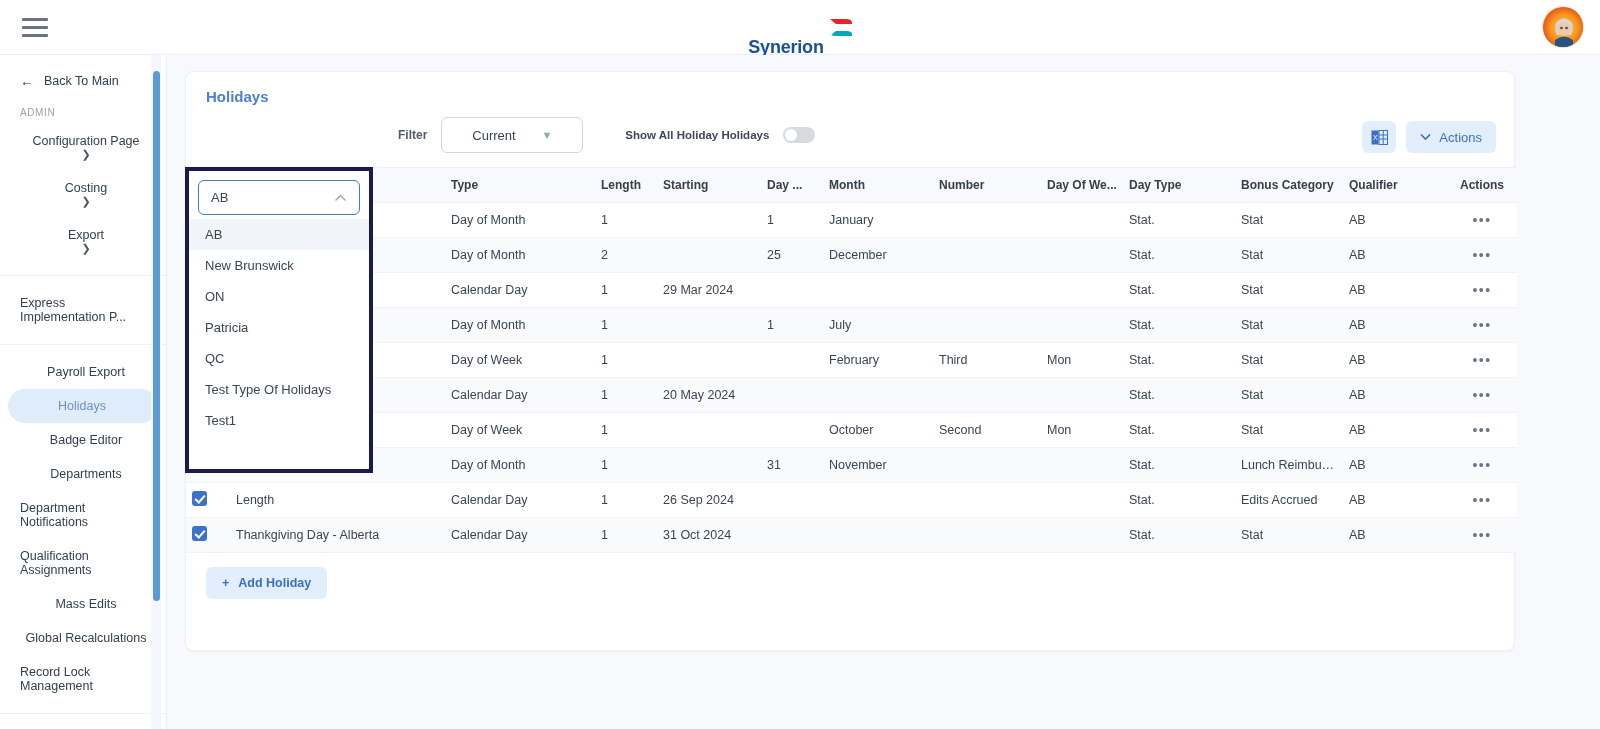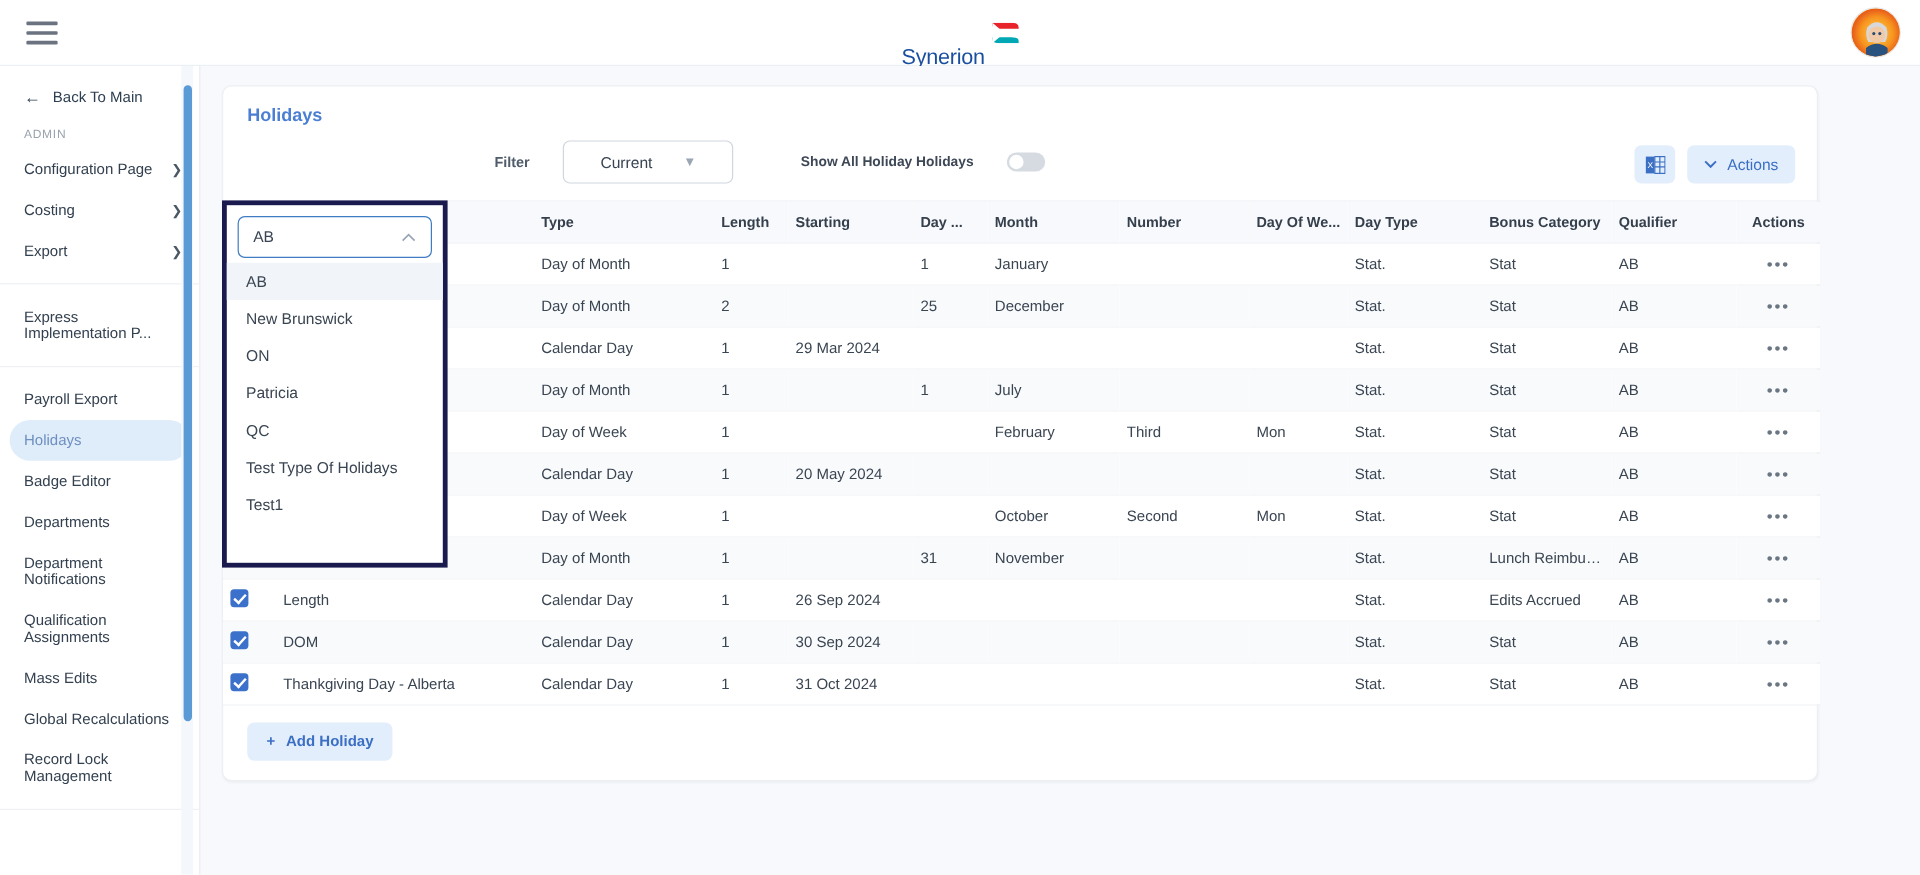--- a/index.html
+++ b/index.html
@@ -14,21 +14,21 @@
   .topbar {
     position: absolute; top: 0; left: 0; width: 1600px; height: 55px;
     background: #ffffff; display: flex; align-items: center;
     border-bottom: 1px solid #eceff3;
   }
   .hamburger { margin-left: 22px; width: 26px; cursor: pointer;
     display: flex; flex-direction: column; gap: 5px; }
   .hamburger span { display: block; height: 3px; background: #6b7280; border-radius: 1px; }
   .brand { position: absolute; left: 0; right: 0; margin: 0 auto; width: 200px;
     text-align: center; display: flex; justify-content: center; align-items: center; gap: 6px; }
-  .brand-text { color: #1a4fa0; font-size: 18px; font-weight: normal; letter-spacing: -0.2px; margin-top: 41px; }
+  .brand-text { color: #1a4fa0; font-size: 18px; font-weight: bold; letter-spacing: -0.2px; margin-top: 41px; }
   .brand-mark { width: 22px; height: 17px; position: relative; display: inline-block; }
   .avatar { position: absolute; right: 16px; top: 6px; width: 42px; height: 42px;
     border-radius: 50%; overflow: hidden; background: #f59e1f; cursor: pointer;
     border: 1px solid #e5e7eb; }
 
   
   .body-wrap { position: absolute; top: 55px; left: 0; width: 1600px; height: 674px;
     background: #f7f9fc; }
   .sidebar { position: absolute; left: 0; top: 0; width: 167px; height: 674px;
     background: #ffffff; border-right: 1px solid #eaecef; overflow: hidden; }
@@ -36,34 +36,34 @@
     background: #f4f8fd; }
   .sb-scroll-thumb { position: absolute; right: 6px; top: 16px; width: 7px; height: 530px;
     background: #5b9bd5; border-radius: 4px; cursor: pointer; }
 
   .back-main { display: flex; align-items: center; gap: 10px; padding: 18px 0 10px 20px;
     font-size: 12.5px; color: #2c3e50; cursor: pointer; }
   .back-arrow { font-size: 14px; color: #2c3e50; }
   .sb-section { font-size: 10px; color: #9aa3ad; letter-spacing: .6px;
     padding: 8px 0 6px 20px; }
   .sb-item { display: flex; align-items: center; justify-content: space-between;
-    padding: 10px 14px 10px 20px; font-size: 12.5px; color: #33404f; cursor: pointer; }
+    padding: 10px 14px 10px 20px; font-size: 12.5px; color: #33404f; cursor: pointer; flex-direction: column; }
   .sb-item .chev { color: #4a5765; font-size: 11px; }
   .sb-item.active { background: #dfedfb; color: #6f8fc0; border-radius: 20px;
     margin: 0 8px; padding-left: 12px; }
   .sb-div { height: 1px; background: #eef0f3; margin: 10px 0; }
 
   
   .main { position: absolute; left: 167px; top: 0; width: 1433px; height: 674px;
     padding: 16px 18px 0 18px; }
   .card { position: relative; background: #ffffff; border: 1px solid #eceff3;
     border-radius: 8px; width: 1330px; height: 580px; box-shadow: 0 1px 2px rgba(0,0,0,.04); }
   .card-title { font-size: 15px; font-weight: bold; color: #4a7fd4; padding: 16px 0 0 20px; }
 
-  .toolbar { display: flex; align-items: center; gap: 28px; padding: 10px 18px 12px 20px;
+  .toolbar { display: flex; align-items: center; gap: 14px; padding: 10px 18px 12px 20px;
     height: 62px; position: relative; }
   .sel-box { width: 178px; height: 36px; border: 1px solid #cfd6de; border-radius: 6px;
     display: flex; align-items: center; justify-content: space-between;
     padding: 0 30px; font-size: 13px; color: #394453; background: #fff; cursor: pointer; }
   .sel-box .caret { color: #9aa6b4; font-size: 11px; }
   .filter-label { font-size: 12px; color: #515c6b; font-weight: bold; }
   .toggle-label { font-size: 11.5px; color: #3d4756; font-weight: bold; margin-left: 28px; }
   .toggle { width: 32px; height: 16px; border-radius: 10px; background: #d6dbe2;
     position: relative; cursor: pointer; }
   .toggle .knob { position: absolute; left: 2px; top: 2px; width: 12px; height: 12px;
@@ -409,35 +409,20 @@
               <td class="col-month"></td>
               <td class="col-number"></td>
               <td class="col-dow"></td>
               <td class="col-daytype">Stat.</td>
               <td class="col-bonus">Edits Accrued</td>
               <td class="col-qual">AB</td>
               <td class="col-actions"><span class="dots">•••</span></td>
             </tr>
             <tr>
               <td class="col-cb"><span class="cb"></span></td>
-              <td class="col-name">DOM</td>
-              <td class="col-type">Calendar Day</td>
-              <td class="col-len">1</td>
-              <td class="col-start">30 Sep 2024</td>
-              <td class="col-dayn"></td>
-              <td class="col-month"></td>
-              <td class="col-number"></td>
-              <td class="col-dow"></td>
-              <td class="col-daytype">Stat.</td>
-              <td class="col-bonus">Stat</td>
-              <td class="col-qual">AB</td>
-              <td class="col-actions"><span class="dots">•••</span></td>
-            </tr>
-            <tr>
-              <td class="col-cb"><span class="cb"></span></td>
               <td class="col-name">Thankgiving Day - Alberta</td>
               <td class="col-type">Calendar Day</td>
               <td class="col-len">1</td>
               <td class="col-start">31 Oct 2024</td>
               <td class="col-dayn"></td>
               <td class="col-month"></td>
               <td class="col-number"></td>
               <td class="col-dow"></td>
               <td class="col-daytype">Stat.</td>
               <td class="col-bonus">Stat</td>

